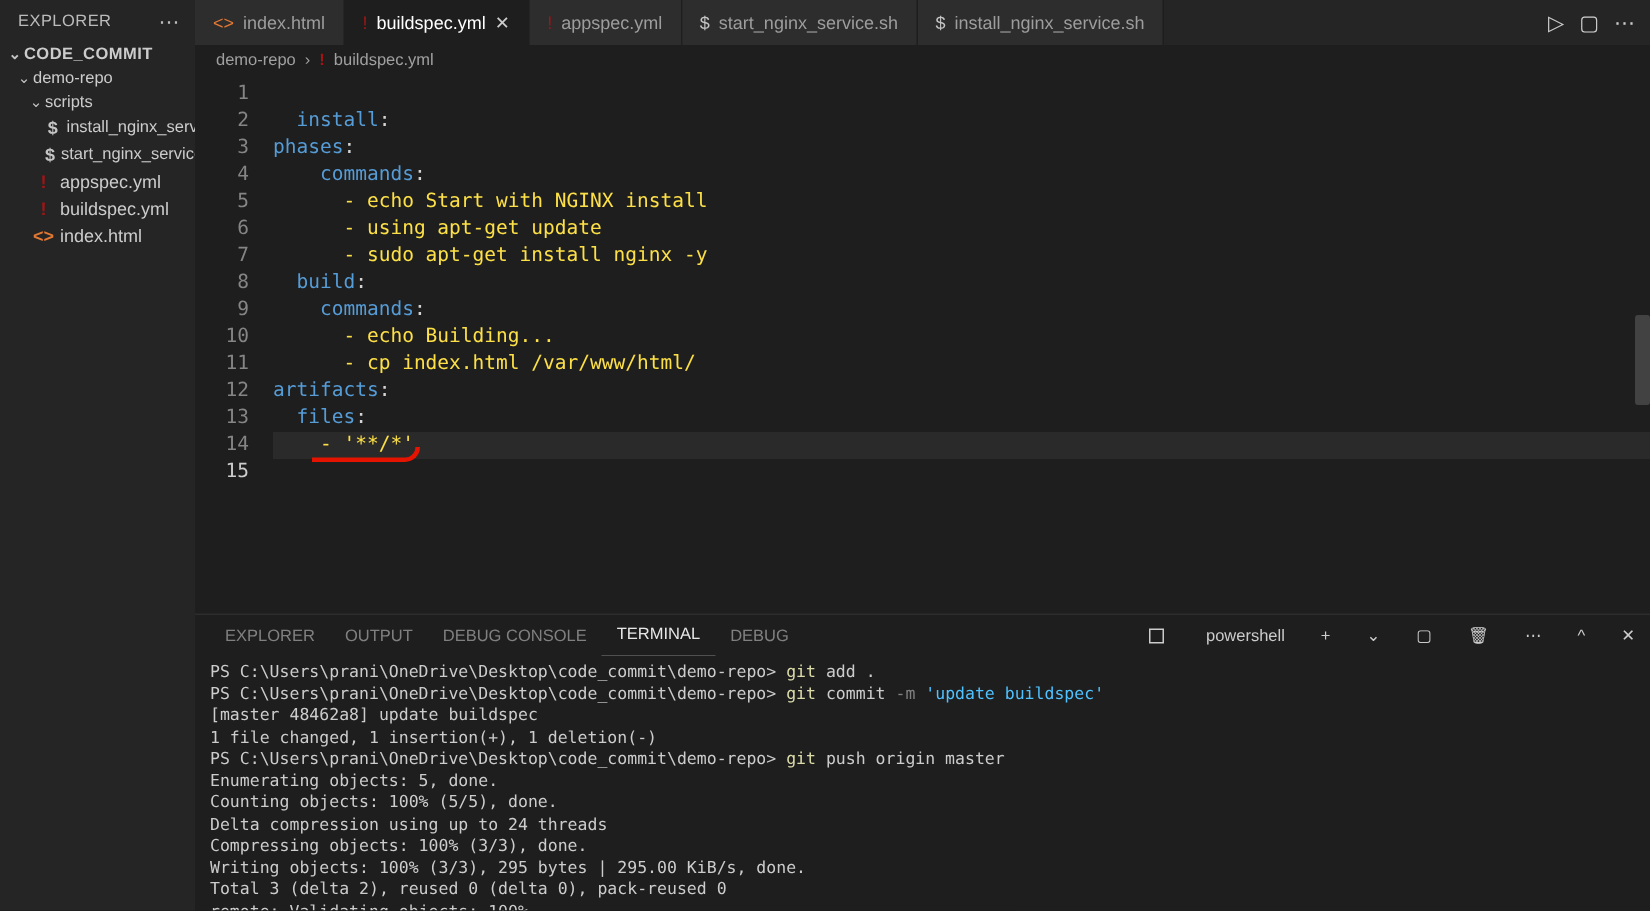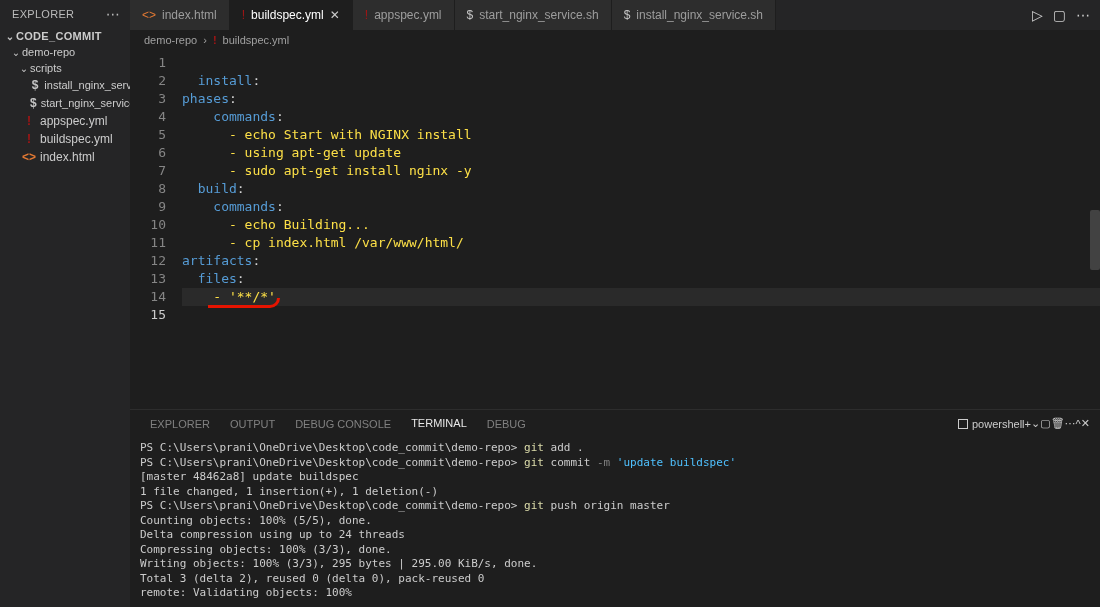--- a/index.html
+++ b/index.html
@@ -34,21 +34,21 @@
   .code .line { height:18px; white-space:pre; position:relative; }
   .code .line.cur { background:#2a2a2a; }
   .k-key { color:#569cd6; }
   .k-col { color:#d4d4d4; }
   .k-str { color:#fde047; }
   .annot { position:absolute; border-bottom:3px solid #e51400; border-right:3px solid #e51400; border-bottom-right-radius:12px; height:10px; width:72px; }
   .panel-tabs { display:flex; align-items:center; background:#1e1e1e; border-top:1px solid #2d2d2d; padding:0 10px; height:28px; font-size:11px; }
   .panel-tabs .ptab { color:#808080; padding:0 10px; cursor:pointer; height:28px; display:flex; align-items:center; }
   .panel-tabs .ptab.active { color:#e7e7e7; border-bottom:1px solid #e7e7e7; }
   .panel-tabs .fill { flex:1; }
-  .panel-tabs .ractions { display:flex; align-items:center; gap:0; color:#cccccc; font-size:11px; }
+  .panel-tabs .ractions { display:flex; align-items:center; gap:24px; color:#cccccc; font-size:11px; }
   .panel-tabs .ractions span { cursor:pointer; }
   .term { flex:0 0 170px; background:#1e1e1e; overflow:hidden; font-family:Consolas,monospace; font-size:11px; line-height:14.5px; padding:4px 10px 20px 10px; color:#cccccc; }
   .term .p  { color:#cccccc; }
   .term .y  { color:#dcdcaa; }
   .term .g  { color:#808080; }
   .term .c  { color:#4fc1ff; }
   .minimap { position:absolute; right:0; top:0; width:56px; height:100%; }
   .scrollv { position:absolute; right:0; top:160px; width:10px; height:60px; background:#424242; border-radius:2px; }
   .shell-ico { width:10px; height:10px; display:inline-block; border:1px solid #cccccc; margin-right:4px; }
 </style>
@@ -192,20 +192,21 @@
       <span>✕</span>
     </div>
   </div>
 
   <div class="term">
     <div><span class="p">PS C:\Users\prani\OneDrive\Desktop\code_commit\demo-repo&gt; </span><span class="y">git </span><span class="p">add .</span></div>
     <div><span class="p">PS C:\Users\prani\OneDrive\Desktop\code_commit\demo-repo&gt; </span><span class="y">git </span><span class="p">commit </span><span class="g">-m </span><span class="c">'update buildspec'</span></div>
     <div><span class="p">[master 48462a8] update buildspec</span></div>
     <div><span class="p"> 1 file changed, 1 insertion(+), 1 deletion(-)</span></div>
     <div><span class="p">PS C:\Users\prani\OneDrive\Desktop\code_commit\demo-repo&gt; </span><span class="y">git </span><span class="p">push origin master</span></div>
+    <div><span class="p">Enumerating objects: 5, done.</span></div>
     <div><span class="p">Counting objects: 100% (5/5), done.</span></div>
     <div><span class="p">Delta compression using up to 24 threads</span></div>
     <div><span class="p">Compressing objects: 100% (3/3), done.</span></div>
     <div><span class="p">Writing objects: 100% (3/3), 295 bytes | 295.00 KiB/s, done.</span></div>
     <div><span class="p">Total 3 (delta 2), reused 0 (delta 0), pack-reused 0</span></div>
     <div><span class="p">remote: Validating objects: 100%</span></div>
 
   </div>
 
 </div>

